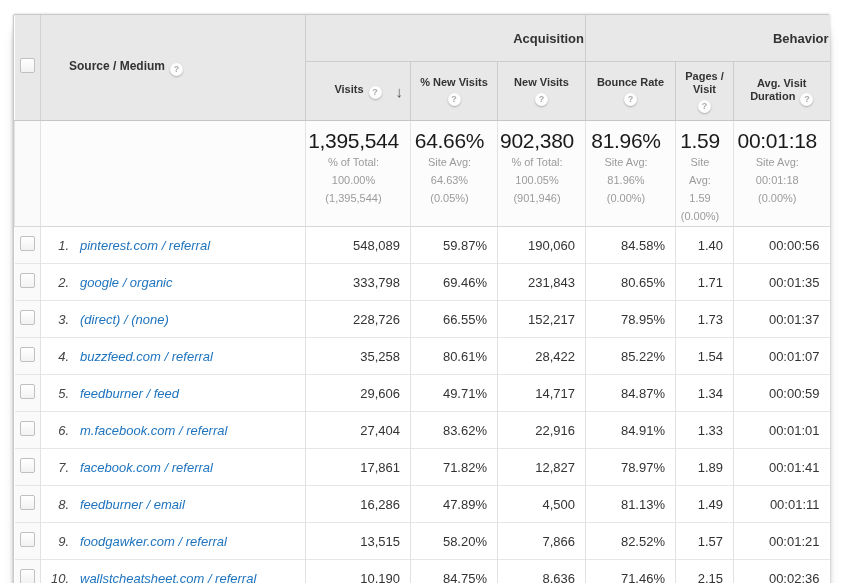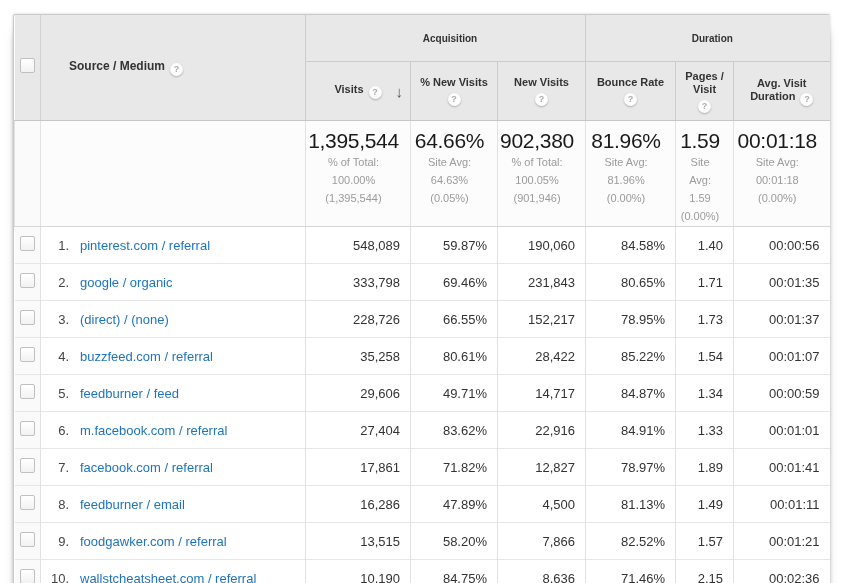--- a/index.html
+++ b/index.html
@@ -30,22 +30,22 @@
   
   thead th {
     background: #e8e8e8;
     color: #333;
     font-weight: bold;
     vertical-align: middle;
   }
   th.cb-head { width: 26px; }
   tr.group-row th { height: 44px; }
   th.group {
-    text-align: center;
-    font-size: 10px;
+    text-align: right;
+    font-size: 13px;
     padding-left: 10px;
     border-left: 1px solid #cccccc;
     border-bottom: 1px solid #cccccc;
   }
   th.source-head {
     text-align: left;
     font-size: 12px;
     padding-left: 28px;
     border-left: 1px solid #d2d2d2;
   }
@@ -139,21 +139,21 @@
     text-align: right;
     padding-right: 10px;
     background: #fff;
   }
   tbody tr.data-row td.cb-cell {
     background: #fafafa;
     border-left: none;
     padding-right: 0;
     text-align: center;
   }
-  td.src-cell { text-align: left !important; padding-right: 0 !important; }
+  td.src-cell { text-align: left !important; padding-right: 0 !important; font-style: italic; }
   .rank {
     display: inline-block;
     width: 27px;
     text-align: right;
     margin-right: 11px;
     color: #444;
   }
   a.srclink {
     color: #1e73be;
     text-decoration: none;
@@ -181,21 +181,21 @@
         <th class="cb-head" rowspan="2">
           <span class="checkbox"></span>
         </th>
         <th class="source-head" rowspan="2">
           <span>Source / Medium</span><span class="help">?</span>
         </th>
         <th class="group" colspan="3">
           <span>Acquisition</span>
         </th>
         <th class="group" colspan="3">
-          <span>Duration</span>
+          <span>Behavior</span>
         </th>
       </tr>
       <tr class="cols-row">
         <th class="visits-col">
           <span>Visits</span><span class="help">?</span>
           <span class="sort-arrow">↓</span>
         </th>
         <th>
           <span class="hstack">% New Visits</span>
           <span class="help below">?</span>

